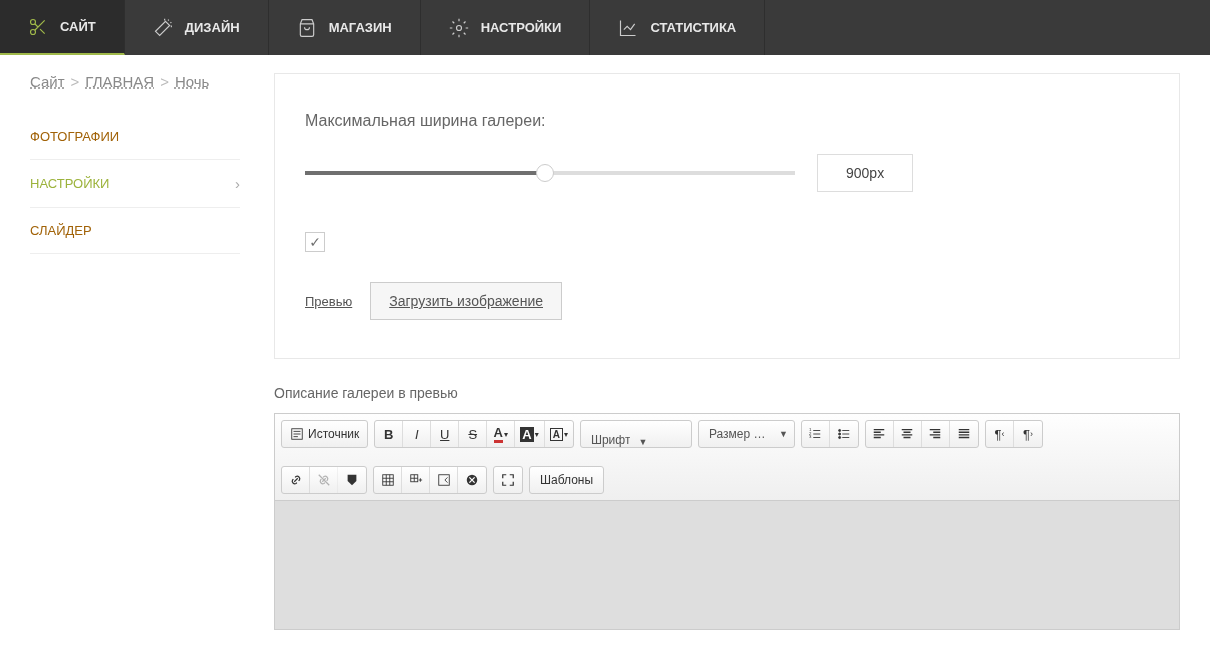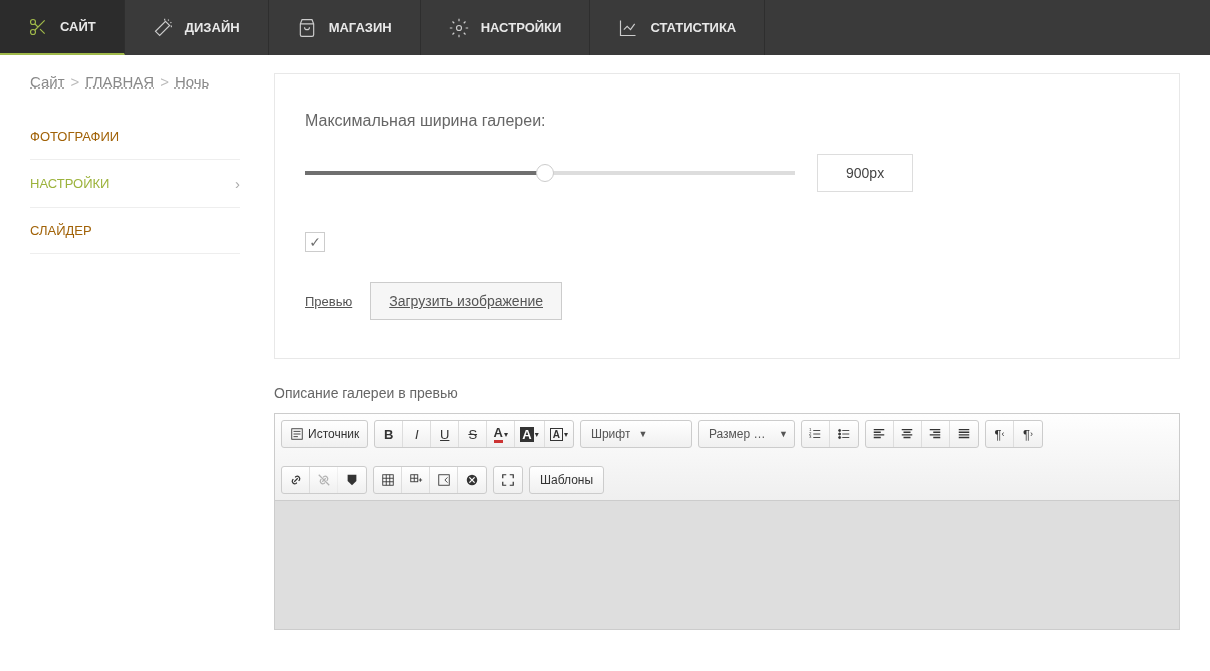--- a/index.html
+++ b/index.html
@@ -186,21 +186,21 @@
               <span style="background:#333;color:#fff;padding:0 2px;font-weight:bold;">A</span>
               <span style="font-size:8px;margin-left:1px;">▾</span>
             </div>
           <div class="tb-btn" title="style">
               <span style="border:1px solid #333;padding:0 2px;font-weight:bold;font-size:10px;">A</span>
               <span style="font-size:8px;margin-left:1px;">▾</span>
             </div>
         </div>
 
         <div class="tb-group">
-          <div class="tb-dd" style="width:110px;">
+          <div class="tb-dd" style="width:110px;align-items:flex-end;">
             <span class="dd-text">Шрифт</span>
               <span class="dd-arrow">▼</span>
           </div>
         </div>
 
         <div class="tb-group">
           <div class="tb-dd" style="width:95px;">
             <span class="dd-text">Размер ш...</span>
               <span class="dd-arrow">▼</span>
           </div>

